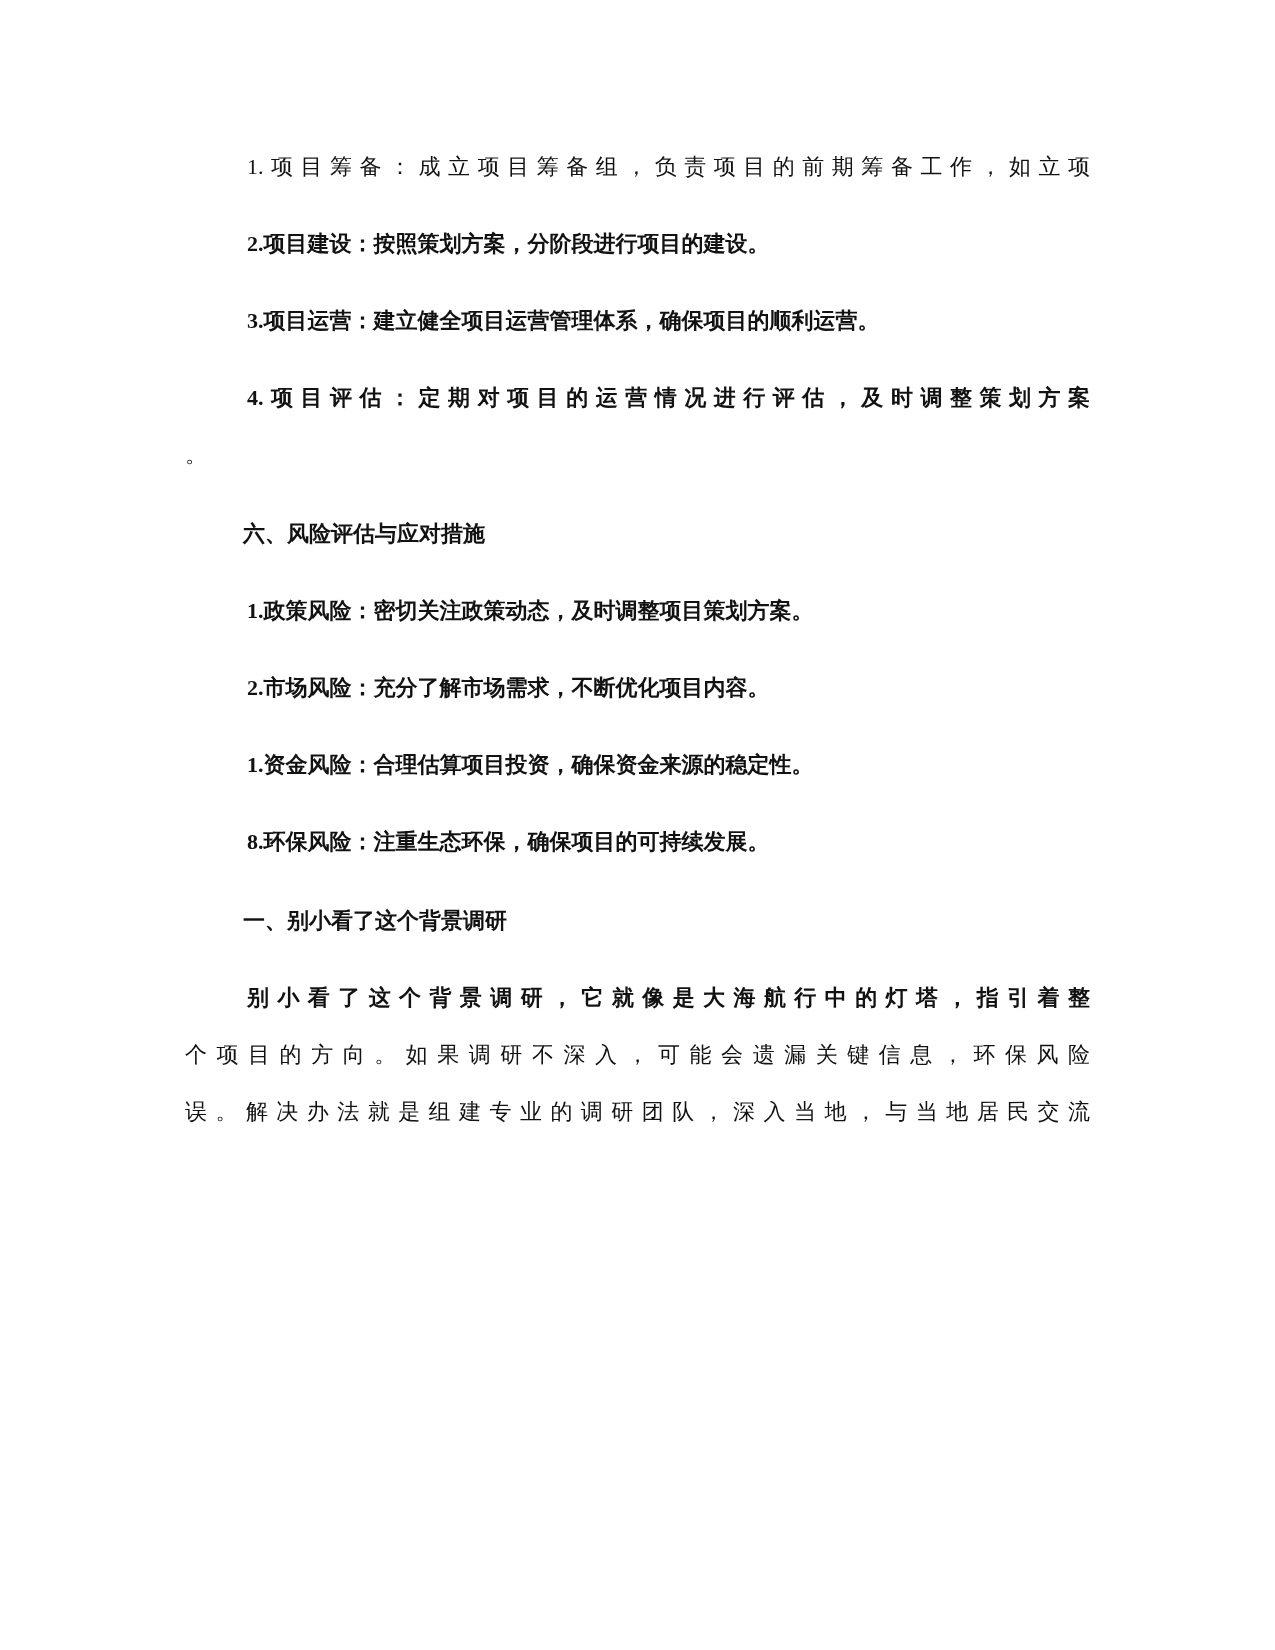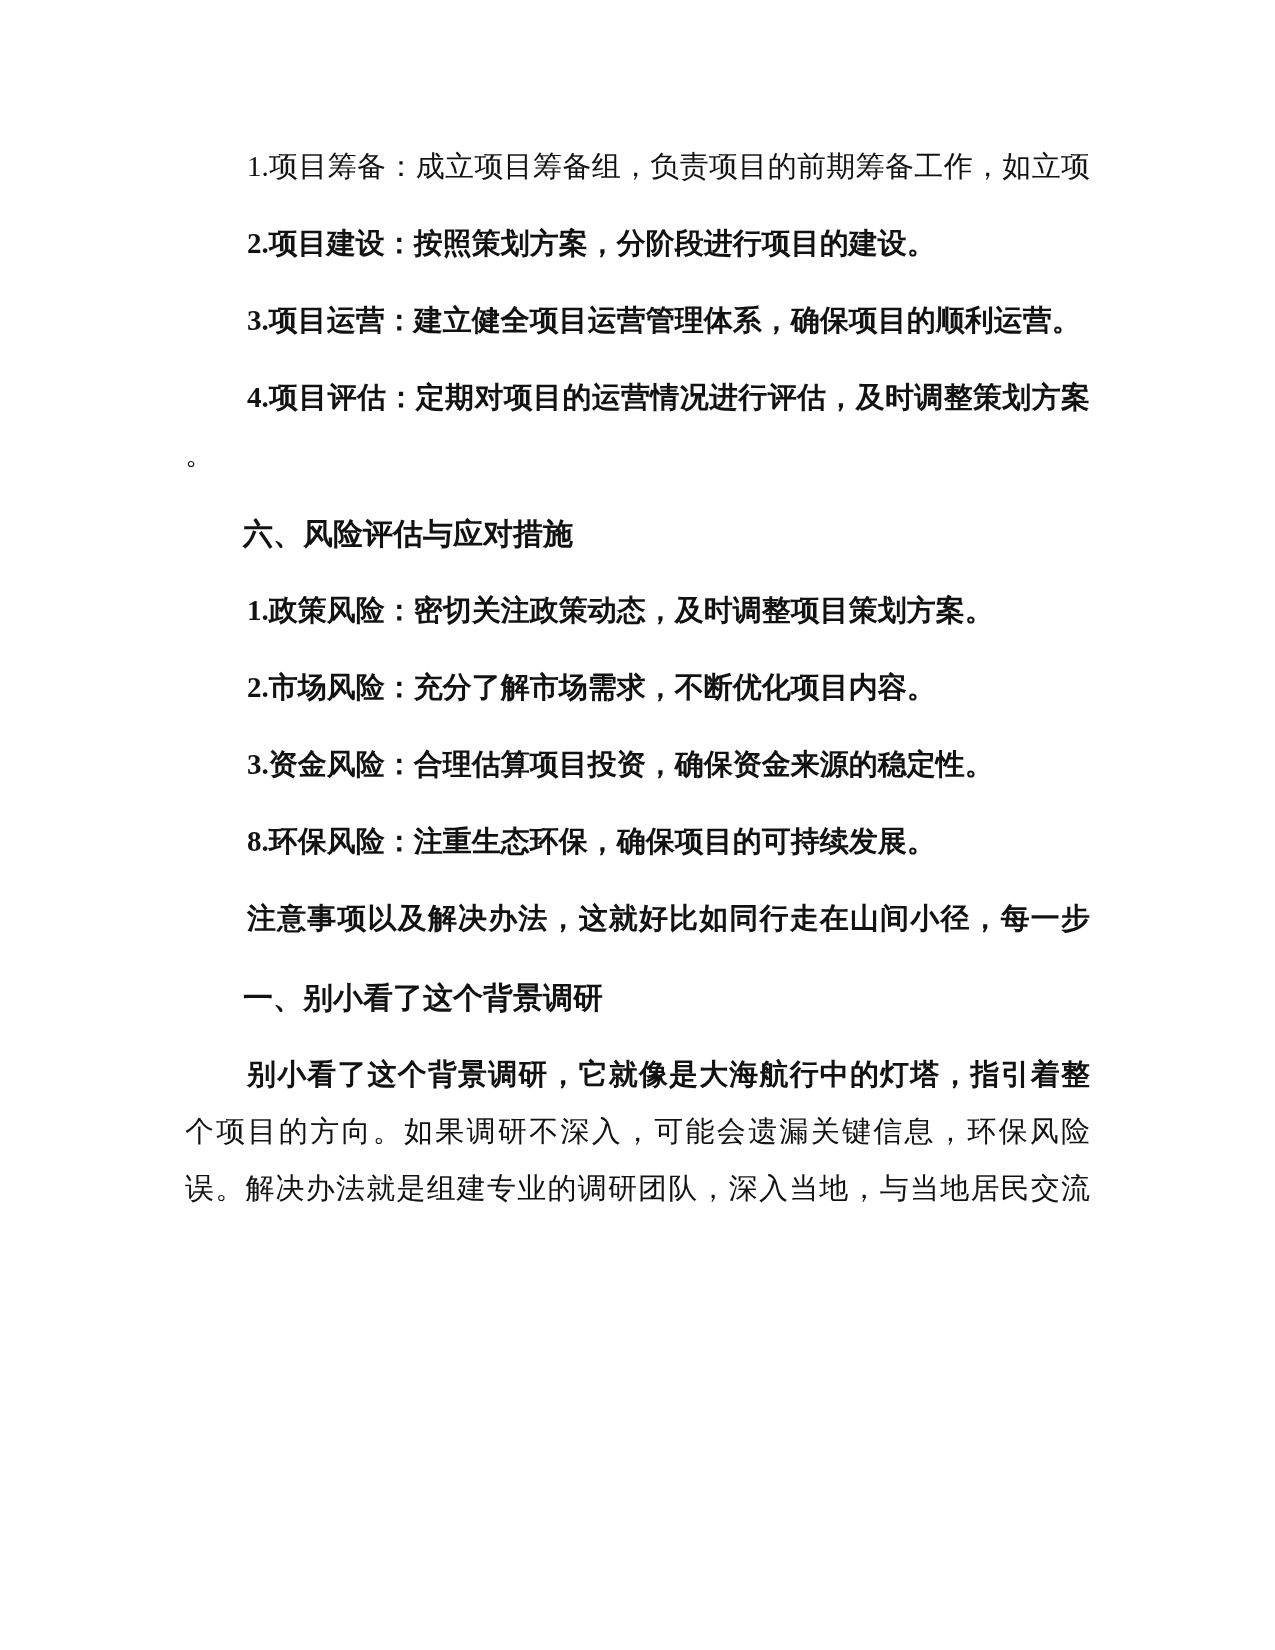--- a/index.html
+++ b/index.html
@@ -16,40 +16,40 @@
     font-family: "Liberation Serif", "DejaVu Serif", serif;
     color: #121212;
   }
   .content {
     position: absolute;
     left: 185px;
     top: 138px;
     width: 905px;
   }
   .line {
-    font-size: 29px;
+    font-size: 22px;
     line-height: 57px;
     text-align: justify;
     text-justify: inter-character;
     white-space: normal;
   }
   .line.full {
     text-align-last: justify;
   }
   .line.indent {
     text-indent: 62px;
   }
   .line.para {
     margin-top: 20px;
     font-weight: bold;
   }
   .heading {
     font-family: "Liberation Sans", "DejaVu Sans", sans-serif;
     font-weight: 700;
-    font-size: 30px;
+    font-size: 22px;
     line-height: 57px;
     text-indent: 58px;
     margin-top: 22px;
     text-align: left;
   }
 </style>
 </head>
 <body>
 
 <div class="page">
@@ -63,26 +63,25 @@
 
     <div class="line indent para full">4.项目评估：定期对项目的运营情况进行评估，及时调整策划方案</div>
     <div class="line">。</div>
 
     <div class="heading">六、风险评估与应对措施</div>
 
     <div class="line indent para">1.政策风险：密切关注政策动态，及时调整项目策划方案。</div>
 
     <div class="line indent para">2.市场风险：充分了解市场需求，不断优化项目内容。</div>
 
-    <div class="line indent para">3.资金风险：合理估算项目投资，确保资金来源的稳定性。</div>
+    <div class="line indent para">1.资金风险：合理估算项目投资，确保资金来源的稳定性。</div>
 
     <div class="line indent para">8.环保风险：注重生态环保，确保项目的可持续发展。</div>
 
 
-    <div class="line indent para full">注意事项以及解决办法，这就好比如同行走在山间小径，每一步</div>
 
     <div class="heading">一、别小看了这个背景调研</div>
 
     <div class="line indent para full">别小看了这个背景调研，它就像是大海航行中的灯塔，指引着整</div>
     <div class="line full">个项目的方向。如果调研不深入，可能会遗漏关键信息，环保风险</div>
     <div class="line full">误。解决办法就是组建专业的调研团队，深入当地，与当地居民交流</div>
 
   </div>
 </div>
 

